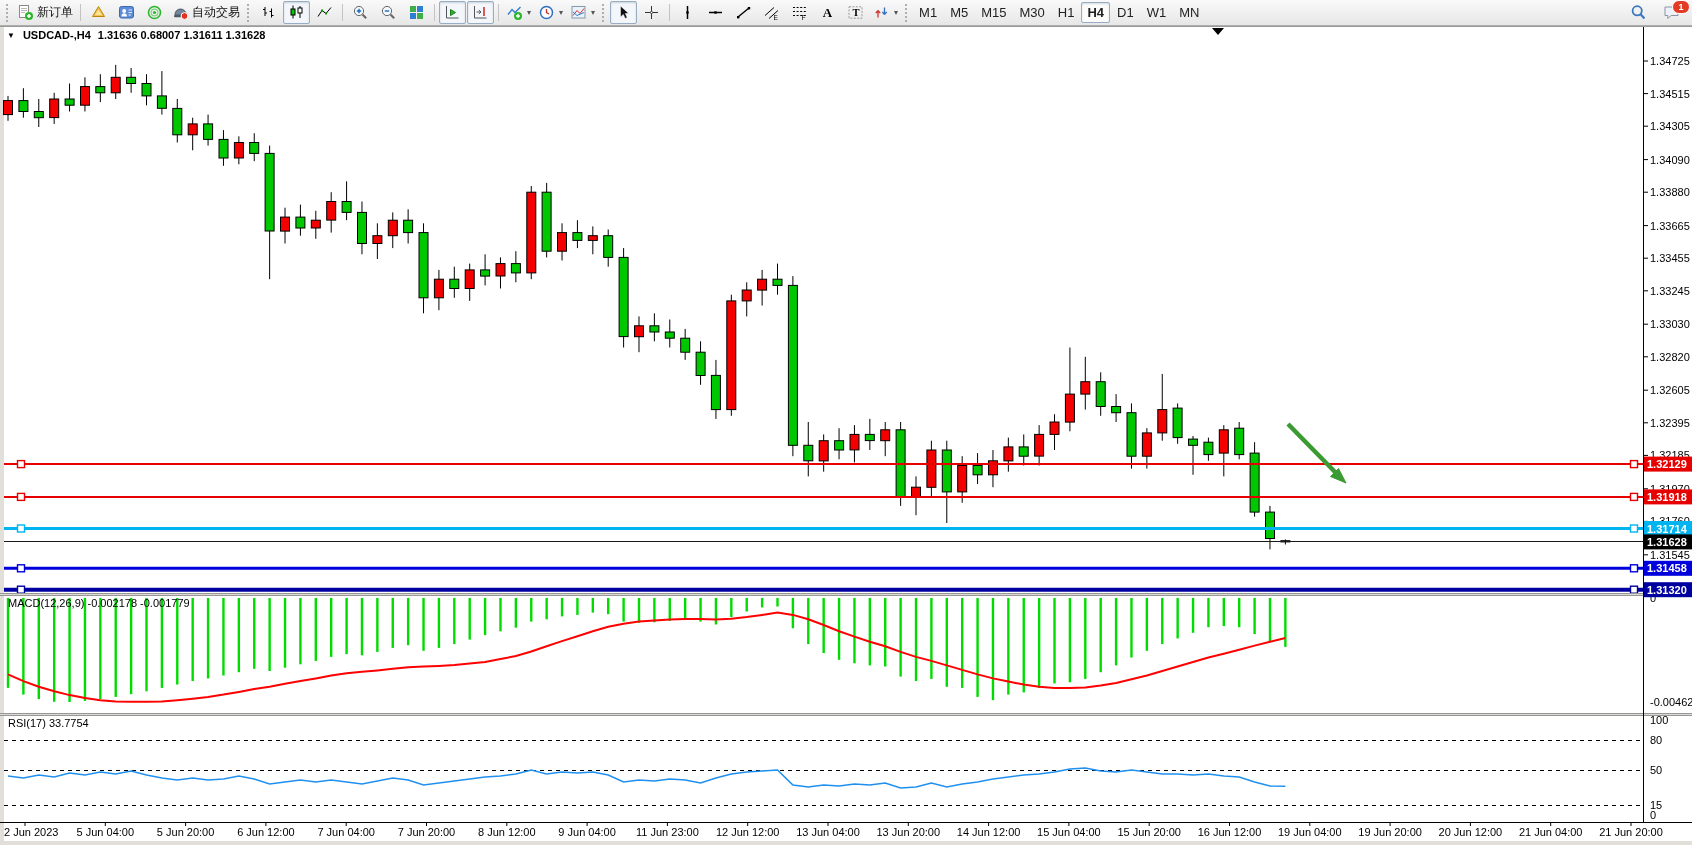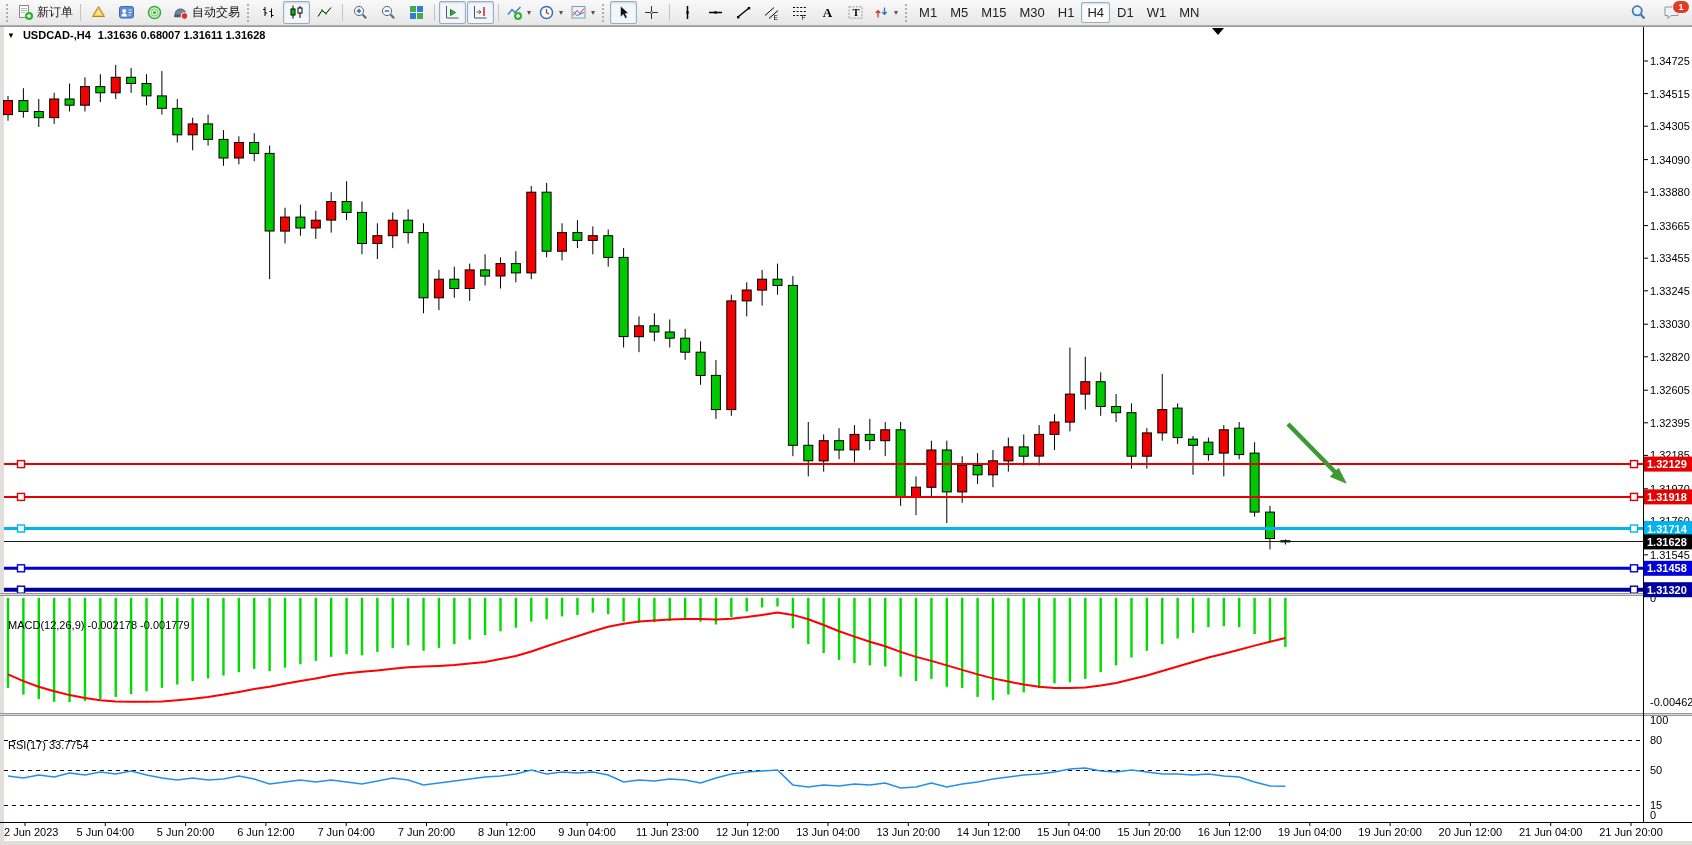--- a/index.html
+++ b/index.html
@@ -13,32 +13,32 @@
   .tbtn.pressed{background:#f3f7fb;border:1px solid #96adc4;box-shadow:inset 0 1px 2px rgba(120,140,160,.35);}
   .tlabel{font-size:12px;color:#111;white-space:nowrap;}
   .ticon{width:17px;height:17px;display:inline-block;}
   .ticon svg{width:17px;height:17px;display:block;}
   .caret{font-size:8px;color:#555;margin-left:1px;}
   .tsep{width:1px;height:17px;background:#c3c3c3;margin:0 3px;}
   .tgrip{width:4px;height:19px;margin:0 4px 0 2px;
          background-image:radial-gradient(circle,#aeaeae 34%,transparent 36%);background-size:4px 4px;}
   .tfbtn{font-size:13px;color:#222;height:19px;display:flex;align-items:center;
          padding:0 5px;border:1px solid transparent;border-radius:2px;}
-  .tfbtn.active{background:#fcfcfc;border:1px solid #96adc4;box-shadow:inset 0 1px 2px rgba(120,140,160,.3);}
+  .tfbtn.active{background:#fcfcfc;border:1px solid #96adc4;box-shadow:inset 0 1px 2px rgba(120,140,160,.3);font-weight:bold;}
   .tb-right{margin-left:auto;display:flex;align-items:center;gap:6px;padding-right:4px;}
   .chat-wrap{position:relative;width:20px;height:18px;}
   .badge{position:absolute;top:-4px;right:-6px;min-width:12px;height:12px;border-radius:7px;
          background:#e23b25;color:#fff;font-size:9px;font-weight:bold;display:flex;
          align-items:center;justify-content:center;padding:0 2px;border:1px solid #fff;}
   .chart-region{position:absolute;top:26px;left:0;width:1692px;height:819px;}
   #chart-svg{position:absolute;top:0;left:0;}
   .chart-header{position:absolute;top:3px;left:7px;font-size:11px;font-weight:bold;color:#000;
                 display:flex;align-items:center;gap:7px;z-index:3;}
   .collapse-tri{font-size:8px;font-weight:normal;margin-right:1px;}
-  .ind-label{position:absolute;left:8px;font-size:11px;color:#000;z-index:3;white-space:nowrap;margin-top:22px;}
+  .ind-label{position:absolute;left:8px;font-size:11px;color:#000;z-index:3;white-space:nowrap;}
 </style>
 </head>
 <body>
 
 <div class="toolbar" id="toolbar">
     <span class="tgrip"></span>
     <div class="tbtn">
       <span class="ticon">
         <svg viewBox="0 0 17 17" fill="none" stroke-width="1">
           <rect x="2.5" y="1.5" width="9" height="12" fill="#fff" stroke="#8a8a8a"></rect>

